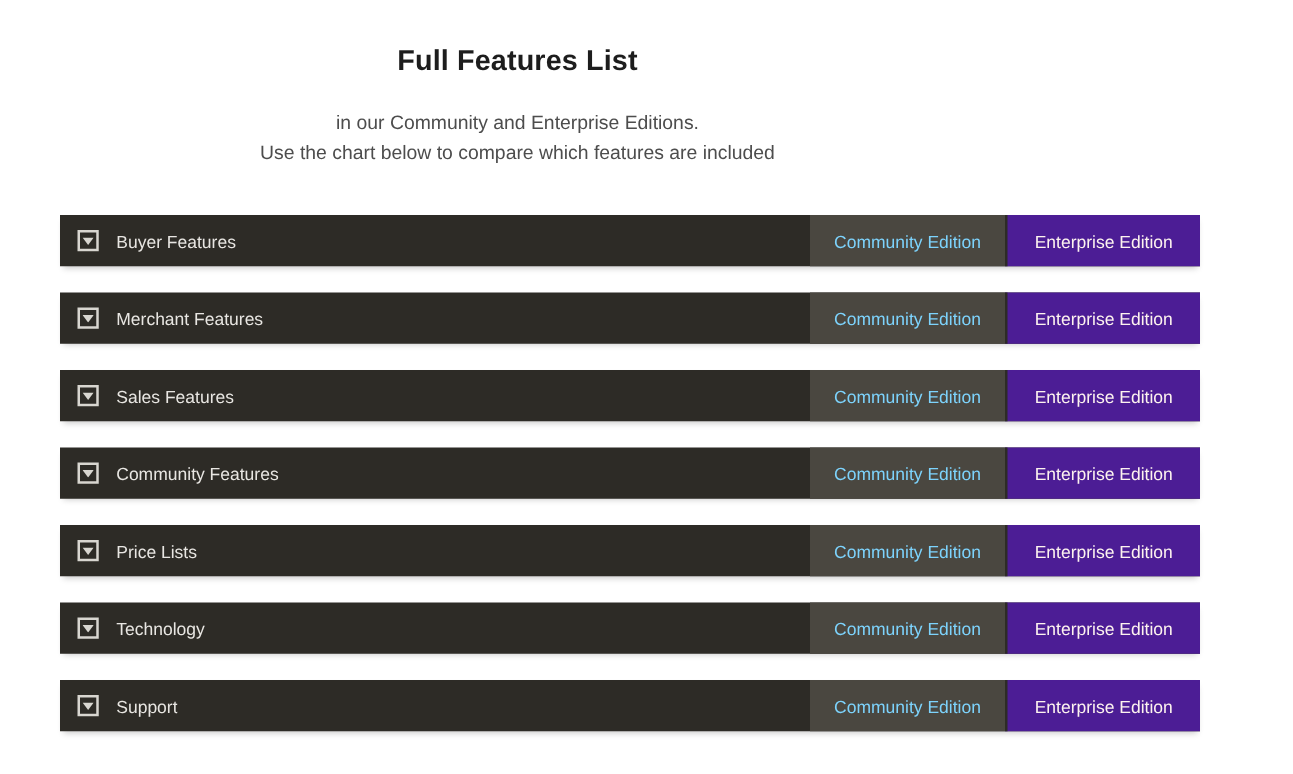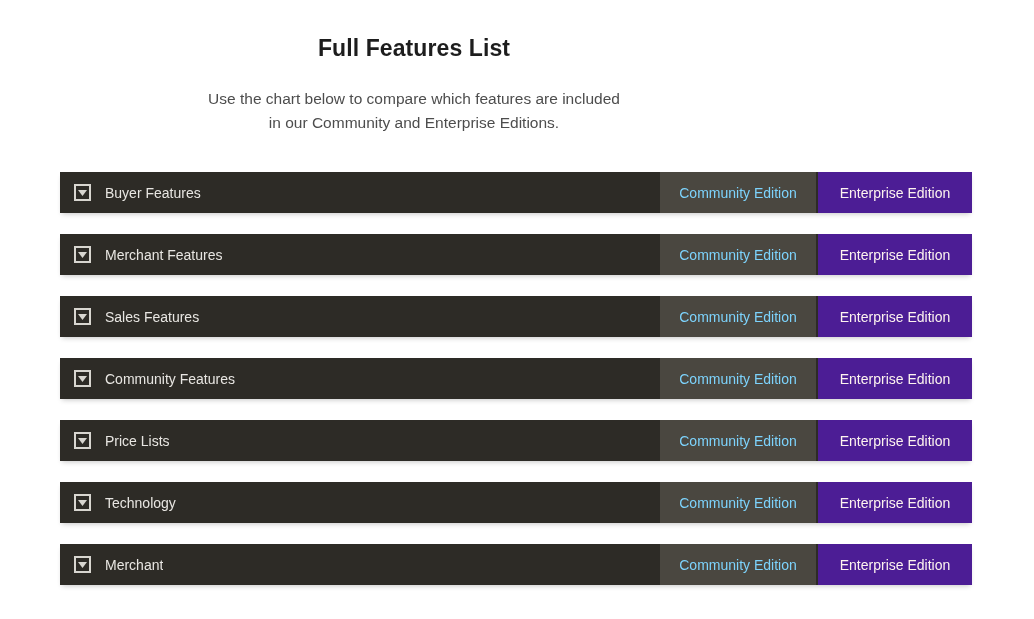--- a/index.html
+++ b/index.html
@@ -43,21 +43,21 @@
     font-size: 15.5px;
     line-height: 24px;
     color: #4d4d4d;
     font-weight: normal;
   }
   .page-subtitle .sub-line { display: block; }
 
   
   .accordion {
     position: absolute;
-    left: 60px;
+    left: 48px;
     top: 172px;
     width: 912px;
   }
 
   .feature-row {
     position: relative;
     height: 41px;
     margin-bottom: 21px;
     display: flex;
     align-items: stretch;
@@ -117,22 +117,22 @@
   }
 </style>
 </head>
 <body>
 
 <div class="page">
 
   <div class="header">
     <h1 class="page-title">Full Features List</h1>
     <p class="page-subtitle">
+      <span class="sub-line">in our Community and Enterprise Editions.</span>
       <span class="sub-line">Use the chart below to compare which features are included</span>
-      <span class="sub-line">in our Community and Enterprise Editions.</span>
     </p>
   </div>
 
   <div class="accordion" id="accordion">
       <div class="feature-row">
     <div class="row-head">
       <span class="toggle-icon">
         <svg width="9" height="6" viewBox="0 0 9 6" aria-hidden="true">
           <polygon points="0,0 9,0 4.5,6" fill="#d8d6d0"></polygon>
         </svg>
@@ -226,21 +226,21 @@
       <span>Enterprise Edition</span>
     </div>
   </div>
       <div class="feature-row">
     <div class="row-head">
       <span class="toggle-icon">
         <svg width="9" height="6" viewBox="0 0 9 6" aria-hidden="true">
           <polygon points="0,0 9,0 4.5,6" fill="#d8d6d0"></polygon>
         </svg>
       </span>
-      <span class="row-label">Merchant</span>
+      <span class="row-label">Support</span>
     </div>
     <div class="edition-cell edition-community">
       <span>Community Edition</span>
     </div>
     <div class="edition-cell edition-enterprise">
       <span>Enterprise Edition</span>
     </div>
   </div>
     </div>
 

